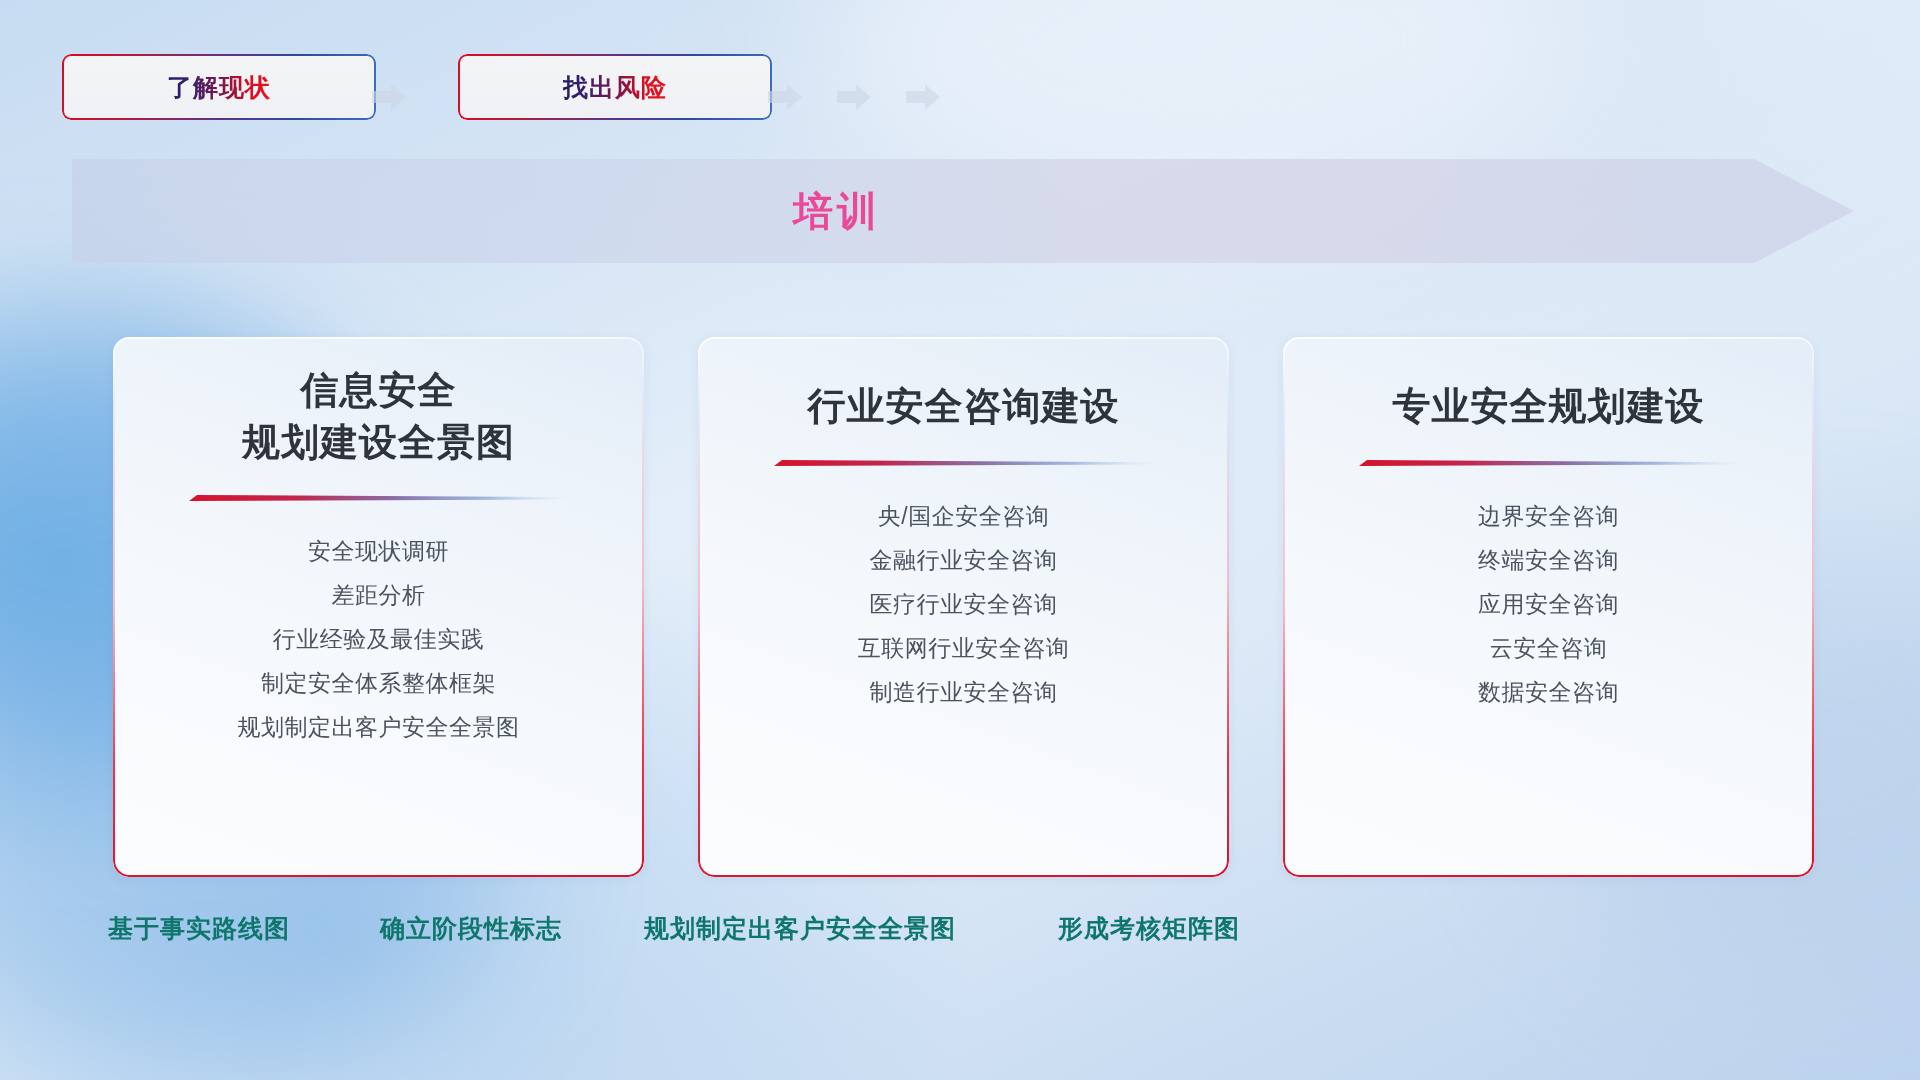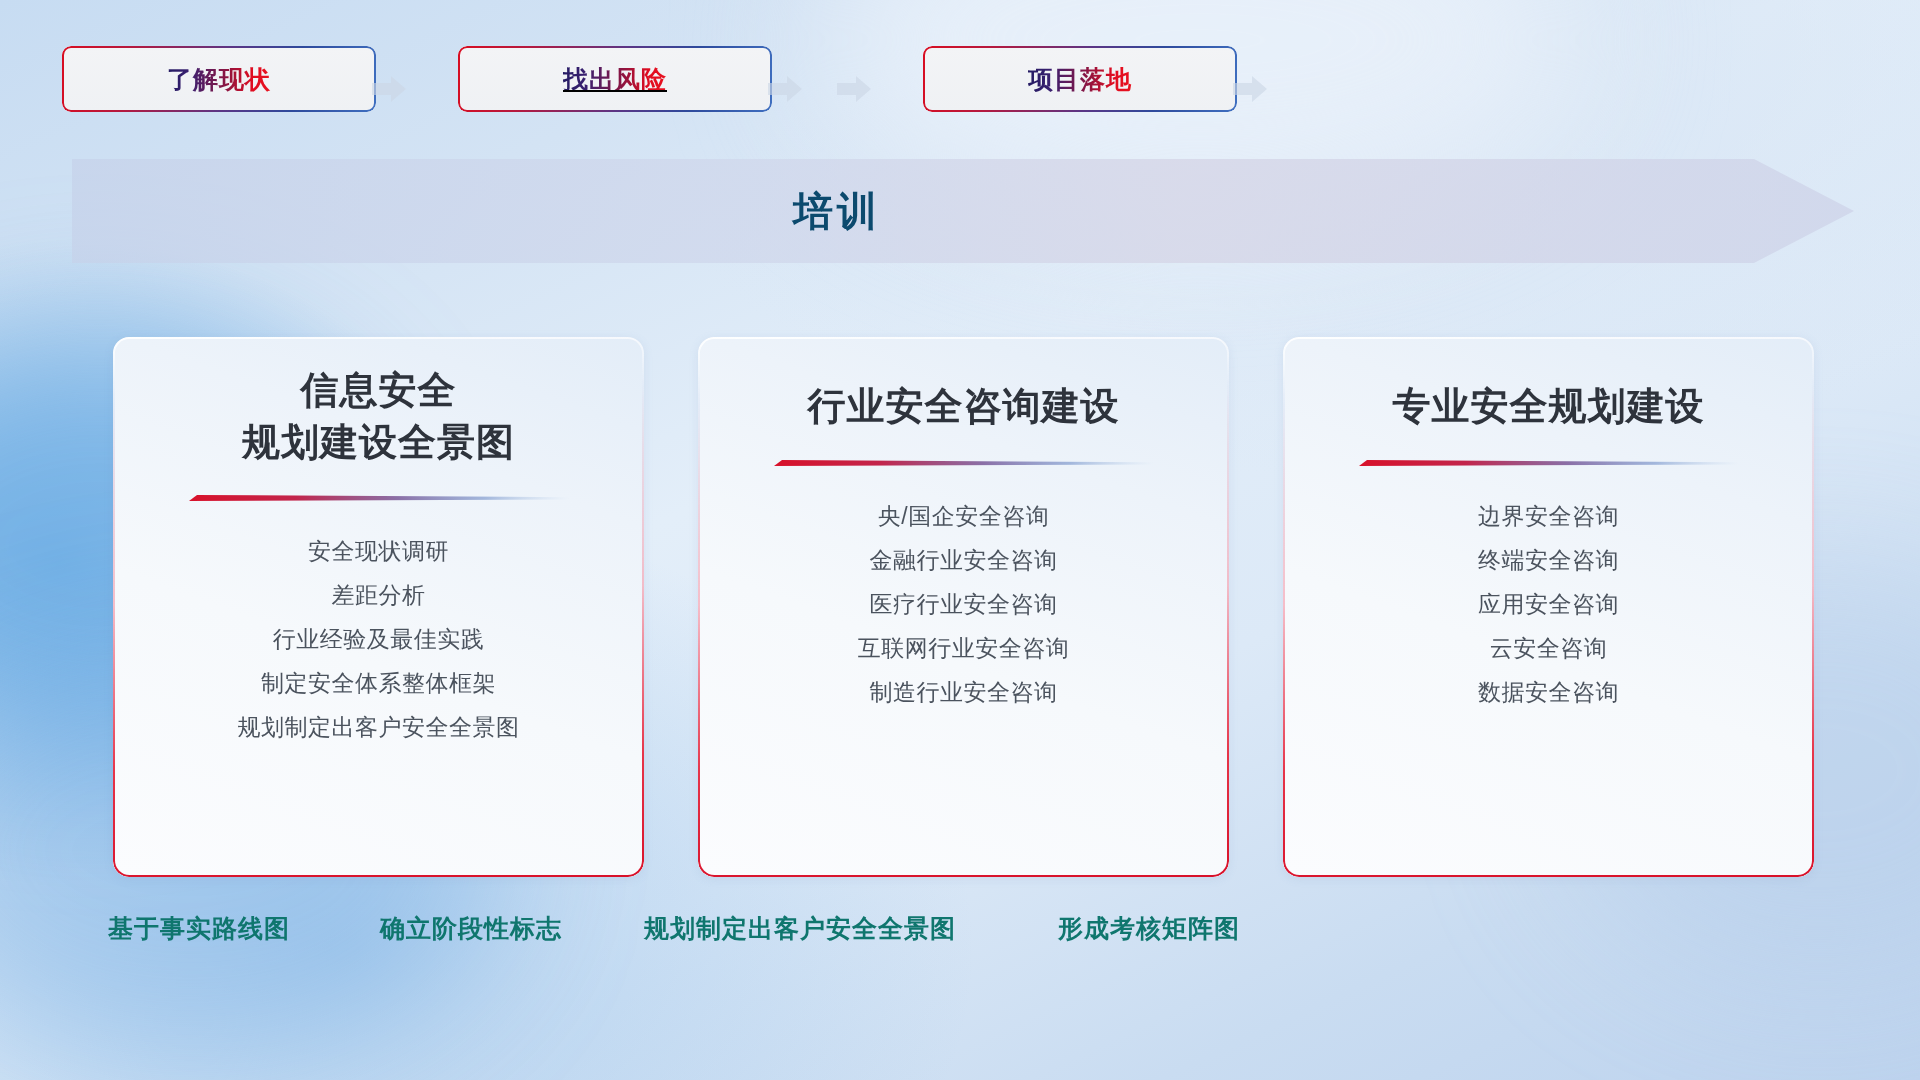--- a/index.html
+++ b/index.html
@@ -19,21 +19,21 @@
 
   
   .blob { position: absolute; border-radius: 50%; filter: blur(70px); pointer-events: none; }
   .blob-a { left: -180px; top: 330px;  width: 560px; height: 430px; background: rgba(79,157,224,0.50); }
   .blob-b { left: -120px; top: 640px;  width: 620px; height: 420px; background: rgba(108,168,226,0.38); }
   .blob-c { right: -160px; top: 560px; width: 520px; height: 420px; background: rgba(178,202,232,0.40); }
   .blob-d { left: 820px;  top: -140px; width: 760px; height: 360px; background: rgba(236,243,251,0.75); }
 
   
   .steps {
-    position: absolute; left: 62px; top: 46px; width: 1796px; height: 66px;
+    position: absolute; left: 62px; top: 54px; width: 1796px; height: 66px;
     display: flex; align-items: center; gap: 13px;
   }
   .step {
     position: relative;
     flex: 0 0 246px; height: 66px;
     border-radius: 9px;
     background: linear-gradient(180deg, #f3f4f6 0%, #eff1f4 100%);
     display: flex; align-items: center; justify-content: center;
   }
   .step::before{
@@ -62,21 +62,21 @@
     position: absolute; left: 72px; top: 159px; width: 1782px; height: 104px;
   }
   .banner-shape {
     position: absolute; inset: 0;
     background: linear-gradient(90deg, rgba(198,210,234,0.72) 0%, rgba(208,216,236,0.80) 38%, rgba(214,215,232,0.84) 62%, rgba(205,210,232,0.72) 100%);
     clip-path: polygon(0 0, calc(100% - 100px) 0, 100% 50%, calc(100% - 100px) 100%, 0 100%);
   }
   .banner-text {
     position: absolute; left: 0; top: 0; width: 1530px; height: 104px;
     display: flex; align-items: center; justify-content: center;
-    font-size: 40px; font-weight: 700; color: #0c4a6e; letter-spacing: 4px;
+    font-size: 40px; font-weight: 700; color: #ec4899; letter-spacing: 4px;
   }
 
   
   .cards {
     position: absolute; left: 113px; top: 337px; width: 1700px; height: 540px;
     display: flex; gap: 54px;
   }
   .card {
     position: relative;
     flex: 0 0 531px; height: 540px;
@@ -144,38 +144,35 @@
 
   <div class="step" style="flex-basis: 314px;">
     <span class="step-label">了解现状</span>
   </div>
   <div class="step-arrow" style="flex-basis: 56px; width: 56px;">
     <svg width="42" height="42" viewBox="0 0 42 42" aria-hidden="true">
       <path d="M4 15 H23 V8 L38 21 L23 34 V27 H4 Z" fill="#ccd7e6"></path>
     </svg>
   </div>
 
-  <div class="step" style="flex-basis: 314px; text-decoration: underline;">
+  <div class="step" style="flex-basis: 314px;">
     <span class="step-label">找出风险</span>
   </div>
   <div class="step-arrow" style="flex-basis: 56px; width: 56px;">
     <svg width="42" height="42" viewBox="0 0 42 42" aria-hidden="true">
       <path d="M4 15 H23 V8 L38 21 L23 34 V27 H4 Z" fill="#ccd7e6"></path>
     </svg>
   </div>
 
   <div class="step-arrow" style="flex-basis: 56px; width: 56px;">
     <svg width="42" height="42" viewBox="0 0 42 42" aria-hidden="true">
       <path d="M4 15 H23 V8 L38 21 L23 34 V27 H4 Z" fill="#ccd7e6"></path>
     </svg>
   </div>
 
-  <div class="step" style="flex-basis: 314px;">
-    <span class="step-label">项目落地</span>
-  </div>
   <div class="step-arrow" style="flex-basis: 56px; width: 56px;">
     <svg width="42" height="42" viewBox="0 0 42 42" aria-hidden="true">
       <path d="M4 15 H23 V8 L38 21 L23 34 V27 H4 Z" fill="#ccd7e6"></path>
     </svg>
   </div>
 
 </div>
 
 <div class="banner">
   <div class="banner-shape"></div>

